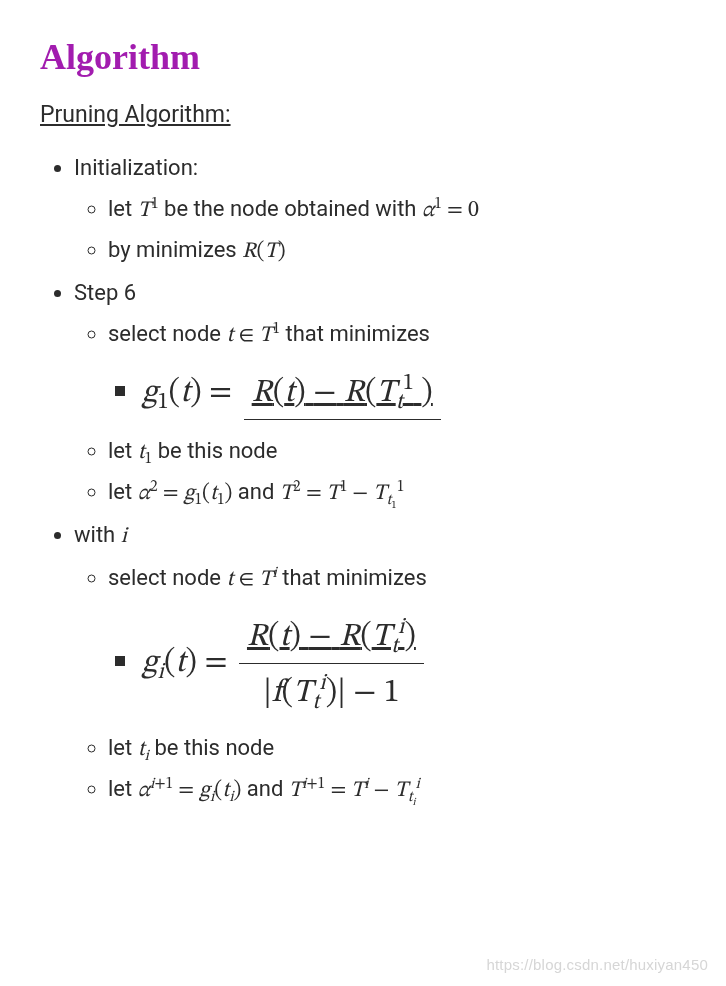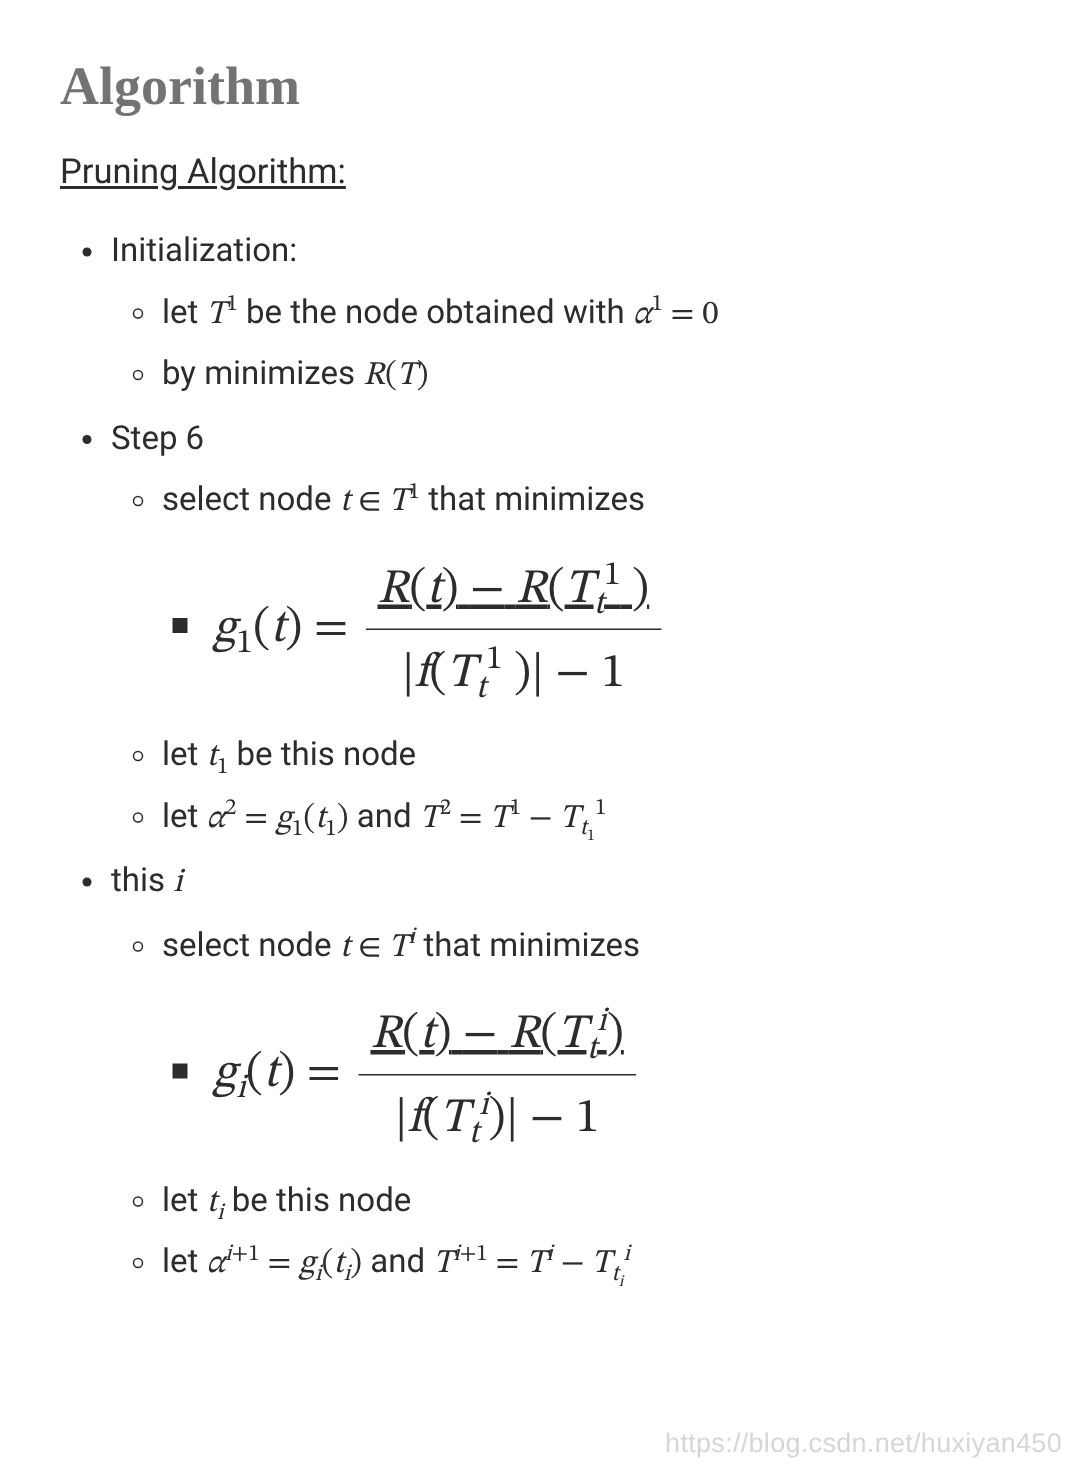--- a/index.html
+++ b/index.html
@@ -11,21 +11,21 @@
     width: 726px;
     box-sizing: border-box;
     font-size: 22px;
     line-height: 1.5;
   }
   h2 {
     font-family: Georgia, "Times New Roman", serif;
     font-weight: 700;
     font-size: 36px;
     margin: 0 0 14px 0;
-    color: #737373;
+    color: #a21caf;
   }
   .subtitle {
     font-size: 23px;
     margin: 0 0 18px 0;
     text-decoration: underline;
   }
   ul {
     list-style: disc;
     padding-left: 34px;
     margin: 8px 0;
@@ -70,21 +70,21 @@
     padding: 2px 8px 0 8px;
   }
   .eq-block {
     margin: 4px 0;
     font-size: 32px;
   }
   .watermark {
     position: fixed;
     right: 18px;
     bottom: 10px;
-    font-size: 18px;
+    font-size: 15px;
     color: #d6d6d6;
     letter-spacing: 0.2px;
     font-family: Arial, sans-serif;
   }
 </style>
 </head>
 <body>
 
 <h2>Algorithm</h2>
 
@@ -107,36 +107,35 @@
   <li>
     <span>Step 6</span>
     <ul>
       <li>
         <span>select node </span><span class="m"><span>t</span> <span class="mn">∈</span> <span>T</span><sup class="mn">1</sup></span><span> that minimizes</span>
         <ul>
           <li class="eq-block">
             <span class="m"><span>g</span><sub class="mn">1</sub><span class="mn">(</span><span>t</span><span class="mn">)</span> <span class="mn">=</span> </span>
             <span class="frac">
               <span class="num"><span class="m"><span>R</span><span class="mn">(</span><span>t</span><span class="mn">)</span> <span class="mn">−</span> <span>R</span><span class="mn">(</span><span>T</span><sub>t</sub><sup class="mn">1</sup><span class="mn"> </span><span class="mn">)</span></span></span>
-              <span class="den"><span class="m"><span class="mn">|</span><span>f</span><span class="mn">(</span><span>T</span><sub>t</sub><sup class="mn">1</sup><span class="mn"> </span><span class="mn">)</span><span class="mn">|</span> <span class="mn">−</span> <span class="mn">1</span></span></span>
             </span>
           </li>
         </ul>
       </li>
       <li>
         <span>let </span><span class="m"><span>t</span><sub class="mn">1</sub></span><span> be this node</span>
       </li>
       <li>
         <span>let </span><span class="m"><span>α</span><sup class="mn">2</sup> <span class="mn">=</span> <span>g</span><sub class="mn">1</sub><span class="mn">(</span><span>t</span><sub class="mn">1</sub><span class="mn">)</span></span><span> and </span><span class="m"><span>T</span><sup class="mn">2</sup> <span class="mn">=</span> <span>T</span><sup class="mn">1</sup> <span class="mn">−</span> <span>T</span><sub><span class="m">t</span><sub class="mn">1</sub></sub><sup class="mn">1</sup></span>
       </li>
     </ul>
   </li>
 
   <li>
-    <span><span>this </span><span class="m">i</span></span>
+    <span><span>with </span><span class="m">i</span></span>
     <ul>
       <li>
         <span>select node </span><span class="m"><span>t</span> <span class="mn">∈</span> <span>T</span><sup>i</sup></span><span> that minimizes</span>
         <ul>
           <li class="eq-block">
             <span class="m"><span>g</span><sub>i</sub><span class="mn">(</span><span>t</span><span class="mn">)</span> <span class="mn">=</span> </span>
             <span class="frac">
               <span class="num"><span class="m"><span>R</span><span class="mn">(</span><span>t</span><span class="mn">)</span> <span class="mn">−</span> <span>R</span><span class="mn">(</span><span>T</span><sub>t</sub><sup>i</sup><span class="mn">)</span></span></span>
               <span class="den"><span class="m"><span class="mn">|</span><span>f</span><span class="mn">(</span><span>T</span><sub>t</sub><sup>i</sup><span class="mn">)</span><span class="mn">|</span> <span class="mn">−</span> <span class="mn">1</span></span></span>
             </span>

